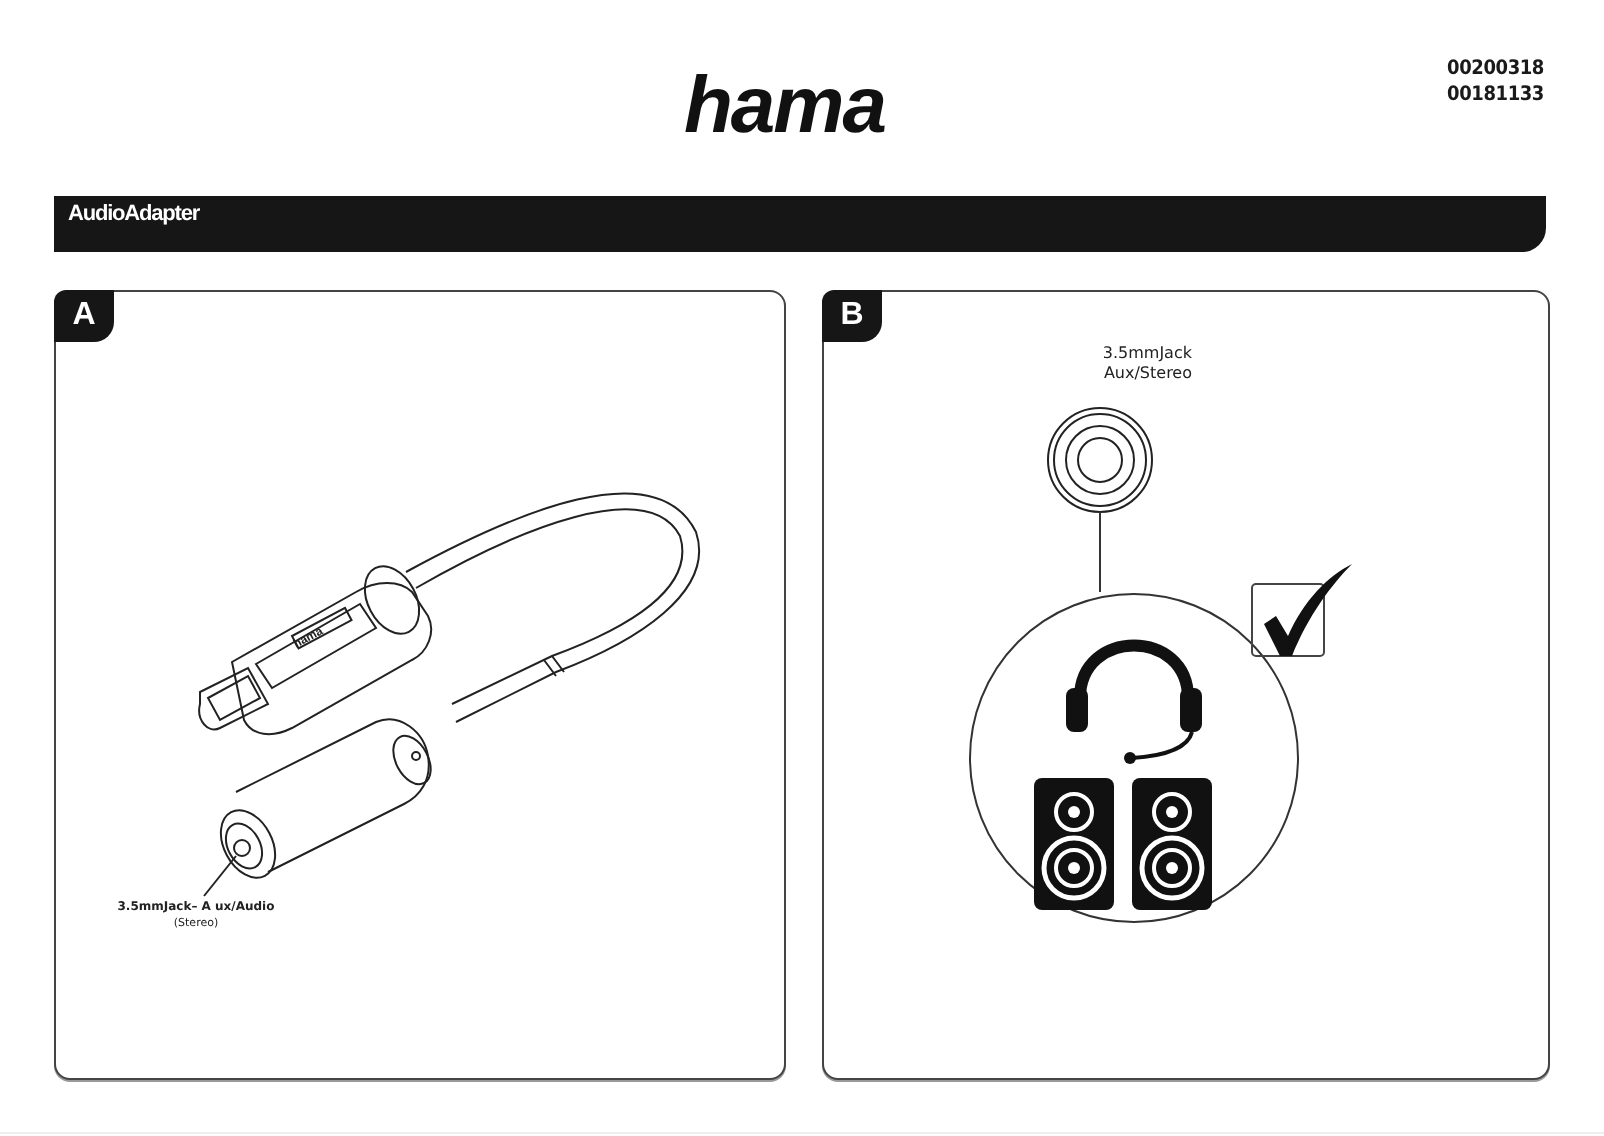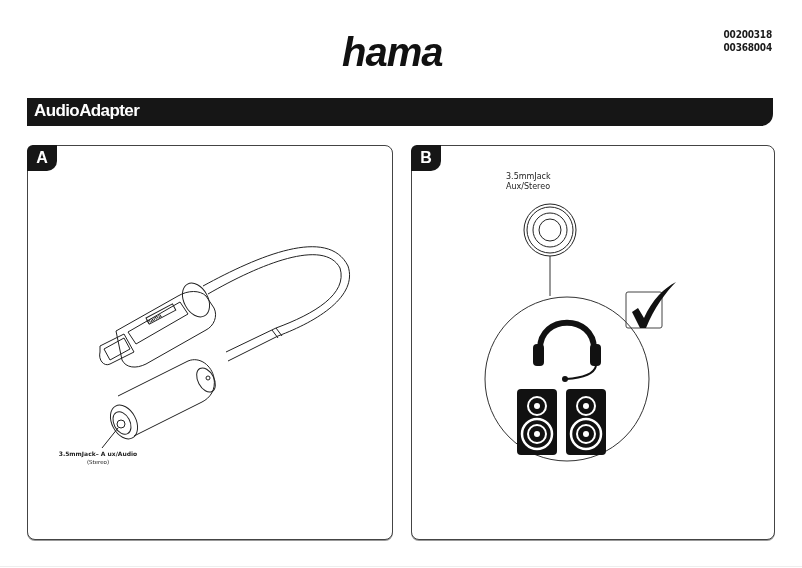--- a/index.html
+++ b/index.html
@@ -14,57 +14,57 @@
       position: absolute; right: 30px; top: 28px; text-align: center;
       font-family: "DejaVu Sans Condensed", "DejaVu Sans", sans-serif; font-weight: bold;
       font-size: 10px; line-height: 13px; color: #1a1a1a; letter-spacing: -0.2px;
     }
     .title-bar {
       position: absolute; left: 27px; top: 98px; width: 746px; height: 28px;
       background: #161616; border-radius: 0 0 12px 0;
     }
     .title-bar span {
       position: absolute; left: 7px; top: 3px; color: #fff; font-weight: bold;
-      font-size: 17px; letter-spacing: -0.6px; font-family: "Liberation Sans", sans-serif;
+      font-size: 11px; letter-spacing: -0.6px; font-family: "Liberation Sans", sans-serif;
     }
     .panel {
       position: absolute; top: 145px; height: 393px; border: 1px solid #444;
       border-radius: 8px; box-shadow: 0 1px 0 #999; background: #fff;
     }
     .panel.a { left: 27px; width: 364px; }
     .panel.b { left: 411px; width: 362px; }
     .panel-tag {
       position: absolute; left: -1px; top: -1px; width: 30px; height: 26px;
       background: #161616; border-radius: 6px 0 10px 0; color: #fff; font-weight: bold;
       font-size: 16px; text-align: center; line-height: 26px; font-family: "Liberation Sans", sans-serif;
     }
     .label-a {
       position: absolute; left: 30px; top: 304px; width: 80px; text-align: center;
       font-size: 6px; font-weight: bold; line-height: 8px; color: #222;
     }
     .label-a .sub { font-weight: normal; font-size: 5.5px; }
     .label-b {
-      position: absolute; left: 94px; top: 26px; width: 90px; text-align: left;
+      position: absolute; left: 94px; top: 26px; width: 90px; text-align: right;
       font-size: 8px; line-height: 10px; color: #222;
     }
     svg { position: absolute; overflow: visible; }
     .footer-line { position: absolute; left: 0; right: 0; top: 566px; height: 1px; background: #eee; }
   </style>
 </head>
 <body>
 
 <div class="logo">
   <svg width="125" height="40" viewBox="0 0 125 40" style="position:static">
     <text x="2" y="33" font-family="Liberation Sans, sans-serif" font-weight="bold" font-style="italic" font-size="40" fill="#111" letter-spacing="-1">hama</text>
   </svg>
 </div>
 
 <div class="codes">
   <div>00200318</div>
-  <div>00368004</div>
+  <div>00181133</div>
 </div>
 
 <div class="title-bar">
   <span>AudioAdapter</span>
 </div>
 
 <div class="panel a">
   <div class="panel-tag">A</div>
 
   <svg width="364" height="393" style="left:0;top:0" viewBox="0 0 364 393">

